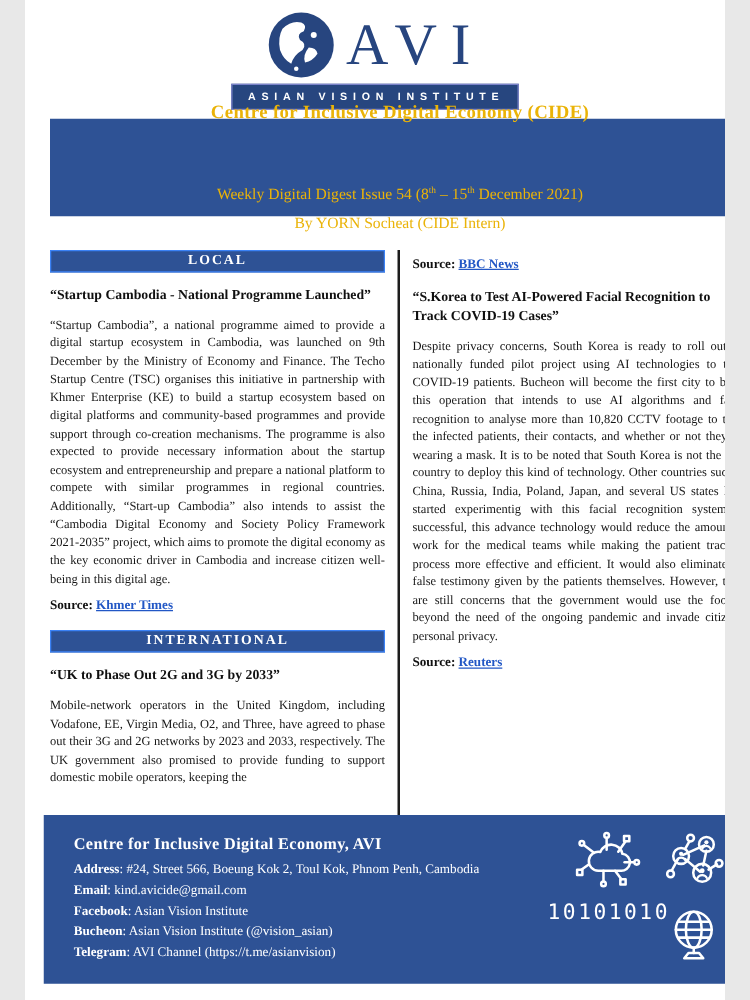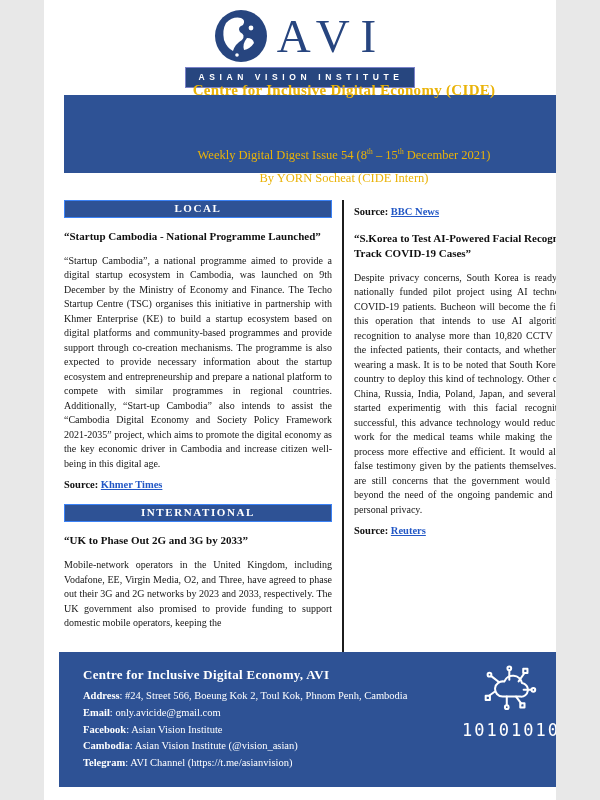--- a/index.html
+++ b/index.html
@@ -1,18 +1,18 @@
 <!DOCTYPE html>
 <html><head>
 <meta charset="utf-8">
 <style>
   * { margin:0; padding:0; box-sizing:border-box; }
   html,body { background:#e8e8e8; }
   .page {
-    width:512px; height:800px; position:relative; background:#ffffff;
+    width:560px; height:800px; position:relative; background:#ffffff;
     font-family:"Liberation Serif", serif; margin:0 auto; overflow:hidden;
   }
 
   
   .logo-block { position:absolute; top:8px; left:0; right:0; display:flex; flex-direction:column; align-items:center; }
   .logo-row { display:flex; align-items:center; gap:8px; }
   .avi-acronym { font-size:47px; color:#27457f; letter-spacing:11px; line-height:1; font-family:"Liberation Serif", serif; }
   .logo-banner {
     margin-top:3px; background:#27467f; color:#ffffff;
     font-family:"Liberation Sans", sans-serif; font-size:8.5px; font-weight:bold;
@@ -108,23 +108,23 @@
       <p class="body-text">Despite privacy concerns, South Korea is ready to roll out the nationally funded pilot project using AI technologies to trace COVID-19 patients. Bucheon will become the first city to begin this operation that intends to use AI algorithms and facial recognition to analyse more than 10,820 CCTV footage to track the infected patients, their contacts, and whether or not they are wearing a mask. It is to be noted that South Korea is not the only country to deploy this kind of technology. Other countries such as China, Russia, India, Poland, Japan, and several US states have started experimentig with this facial recognition system. If successful, this advance technology would reduce the amount of work for the medical teams while making the patient tracking process more effective and efficient. It would also eliminate the false testimony given by the patients themselves. However, there are still concerns that the government would use the footage beyond the need of the ongoing pandemic and invade citizens’ personal privacy.</p>
       <p class="source"><span>Source:</span> <a class="src-link">Reuters</a></p>
     </div>
 
   </main>
 
   <footer class="footer">
     <div class="footer-text">
       <div class="footer-title">Centre for Inclusive Digital Economy, AVI</div>
       <div class="footer-line"><b>Address</b><span>: #24, Street 566, Boeung Kok 2, Toul Kok, Phnom Penh, Cambodia</span></div>
-      <div class="footer-line"><b>Email</b><span>: only.avicide@gmail.com</span></div>
+      <div class="footer-line"><b>Email</b><span>: kind.avicide@gmail.com</span></div>
       <div class="footer-line"><b>Facebook</b><span>: Asian Vision Institute</span></div>
-      <div class="footer-line"><b>Cambodia</b><span>: Asian Vision Institute (@vision_asian)</span></div>
+      <div class="footer-line"><b>Bucheon</b><span>: Asian Vision Institute (@vision_asian)</span></div>
       <div class="footer-line"><b>Telegram</b><span>: AVI Channel (https://t.me/asianvision)</span></div>
     </div>
     <div class="footer-icons">
       <div class="icon-cell">
         <svg viewBox="0 0 64 64">
           <path d="M22 41 a9 9 0 1 1 2-17.8 A11 11 0 0 1 45 25 a8 8 0 0 1 -2 16 Z"></path>
           <line x1="30" y1="21" x2="30" y2="10"></line>
             <circle cx="30" cy="7.5" r="2.2"></circle>
           <line x1="41" y1="23" x2="48" y2="13"></line>
             <rect x="46.5" y="8" width="5" height="5"></rect>

